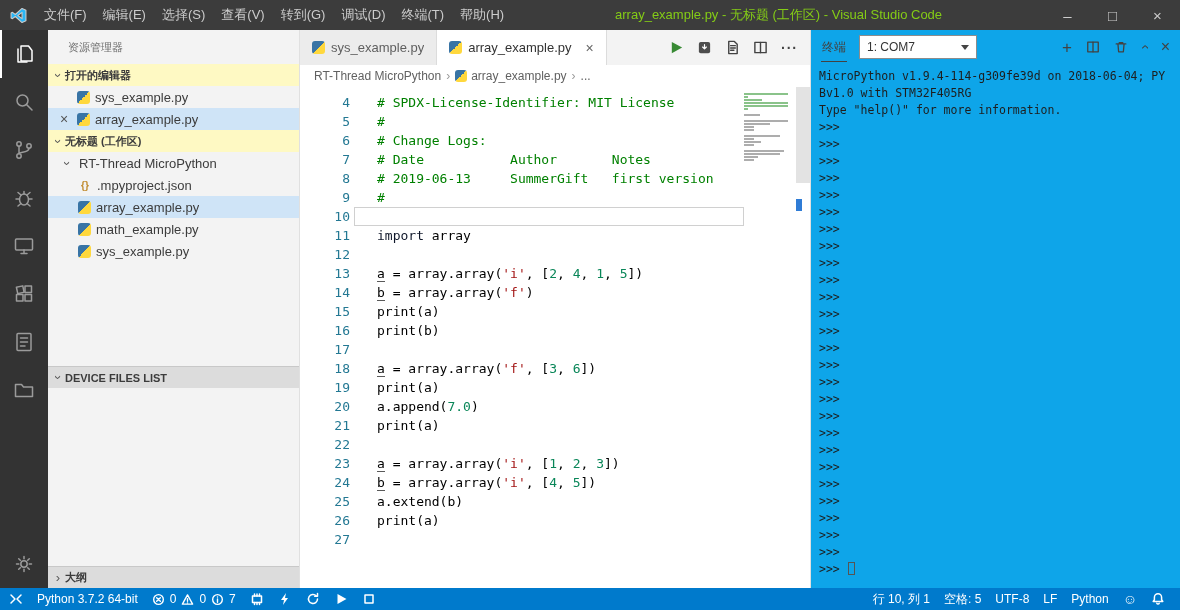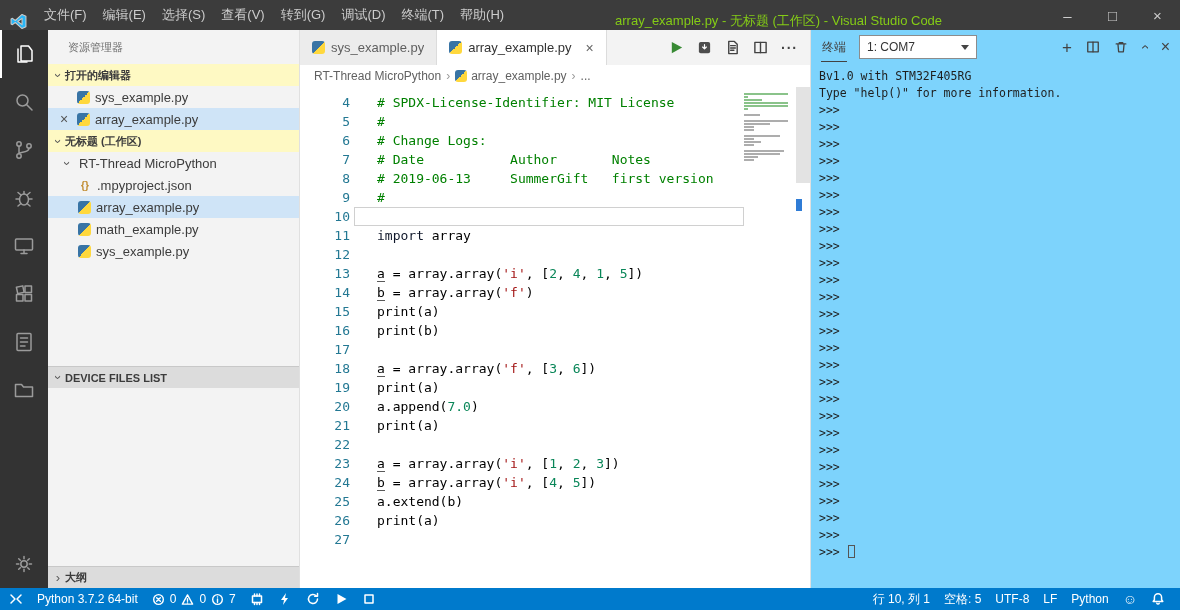--- a/index.html
+++ b/index.html
@@ -2,21 +2,21 @@
 <html><head>
 <meta charset="utf-8">
 <style>
   * { margin:0; padding:0; box-sizing:border-box; }
   html,body { width:1180px; height:610px; overflow:hidden; }
   body { font-family:"Liberation Sans","DejaVu Sans",sans-serif; font-size:13px; color:#333; }
   svg { fill:none; stroke:currentColor; stroke-width:1.5; stroke-linecap:round; stroke-linejoin:round; display:block; }
   .window { width:1180px; height:610px; display:flex; flex-direction:column; background:#fff; }
 
   
-  .titlebar { height:30px; background:#3c3c3c; color:#cccccc; display:flex; align-items:flex-end; flex:none; }
+  .titlebar { height:30px; background:#3c3c3c; color:#cccccc; display:flex; align-items:center; flex:none; }
   .logo { width:36px; display:flex; justify-content:center; }
   .menus { display:flex; height:100%; }
   .menu-item { padding:0 8px; display:flex; align-items:center; font-size:13px; }
   .window-title { flex:1; text-align:center; color:#84cc16; white-space:nowrap; overflow:hidden; font-size:13px; }
   .win-controls { display:flex; height:100%; }
   .win-btn { width:45px; display:flex; align-items:center; justify-content:center; font-size:15px; color:#ccc; }
 
   
   .main { flex:1; display:flex; min-height:0;border-radius:18px; }
 
@@ -65,21 +65,21 @@
   .t-n { color:#098658; } .t-d { color:#000000; }
   .t-u { color:#000000; border-bottom:1px solid #5a5a5a; }
   .cur-line { position:absolute; left:54px; right:66px; top:0; bottom:0; border:1px solid #d0d0d0; }
   .minimap { position:absolute; top:6px; right:18px; width:48px; }
   .mm-line { height:2px; margin-bottom:1px; opacity:.6; }
   .overview { position:absolute; top:0; right:0; width:16px; height:100%; }
   .ov-thumb { position:absolute; top:0; right:0; width:14px; height:96px; background:rgba(100,100,100,.18); }
   .ov-cursor { position:absolute; top:112px; left:2px; width:6px; height:12px; background:#2f7cd6; }
 
   
-  .terminal { width:370px; flex:none; border-left:1px solid #e0e0e0; display:flex; flex-direction:column; background:#7dd3fc; }
+  .terminal { width:370px; flex:none; border-left:1px solid #e0e0e0; display:flex; flex-direction:column; background:#0ea5e9; }
   .term-header { height:34px; display:flex; align-items:center; padding:0 10px; gap:12px; flex:none; }
   .term-tab { font-size:12px; color:#424242; border-bottom:1px solid #424242; padding:7px 1px 5px; white-space:nowrap; }
   .term-select { width:118px; height:24px; border:1px solid #8c8c8c; background:#fff; display:flex; align-items:center; justify-content:space-between; padding:0 7px; font-size:12px; color:#333; flex:none; }
   .dd-arrow { width:0; height:0; border-left:4px solid transparent; border-right:4px solid transparent; border-top:5px solid #444; }
   .term-icons { margin-left:auto; display:flex; align-items:center; gap:14px; color:#424242; }
   .ti-plus { font-size:17px; line-height:1; }
   .ti-x { font-size:16px; line-height:1; }
   .chev-up { display:inline-block; transform:rotate(-90deg); font-size:14px; }
   .term-body { flex:1; font-family:"DejaVu Sans Mono","Liberation Mono",monospace; font-size:11.5px; line-height:17px; color:#1e1e1e; padding:4px 0 0 8px; overflow:hidden; }
   .term-line { white-space:pre; height:17px; }
@@ -445,20 +445,21 @@
           <span>
               <svg width="14" height="14" viewBox="0 0 16 16">
                 <path d="M2.5 4.5h11M6 4.5V3h4v1.5M4.5 4.5l.8 9h5.4l.8-9"></path>
               </svg>
             </span>
           <span class="chev-up">›</span>
           <span class="ti-x">×</span>
         </div>
       </div>
       <div class="term-body" id="term-body">
+          <div class="term-line">MicroPython v1.9.4-114-g309fe39d on 2018-06-04; PY</div>
           <div class="term-line">Bv1.0 with STM32F405RG</div>
           <div class="term-line">Type "help()" for more information.</div>
           <div class="term-line">&gt;&gt;&gt;</div>
           <div class="term-line">&gt;&gt;&gt;</div>
           <div class="term-line">&gt;&gt;&gt;</div>
           <div class="term-line">&gt;&gt;&gt;</div>
           <div class="term-line">&gt;&gt;&gt;</div>
           <div class="term-line">&gt;&gt;&gt;</div>
           <div class="term-line">&gt;&gt;&gt;</div>
           <div class="term-line">&gt;&gt;&gt;</div>

